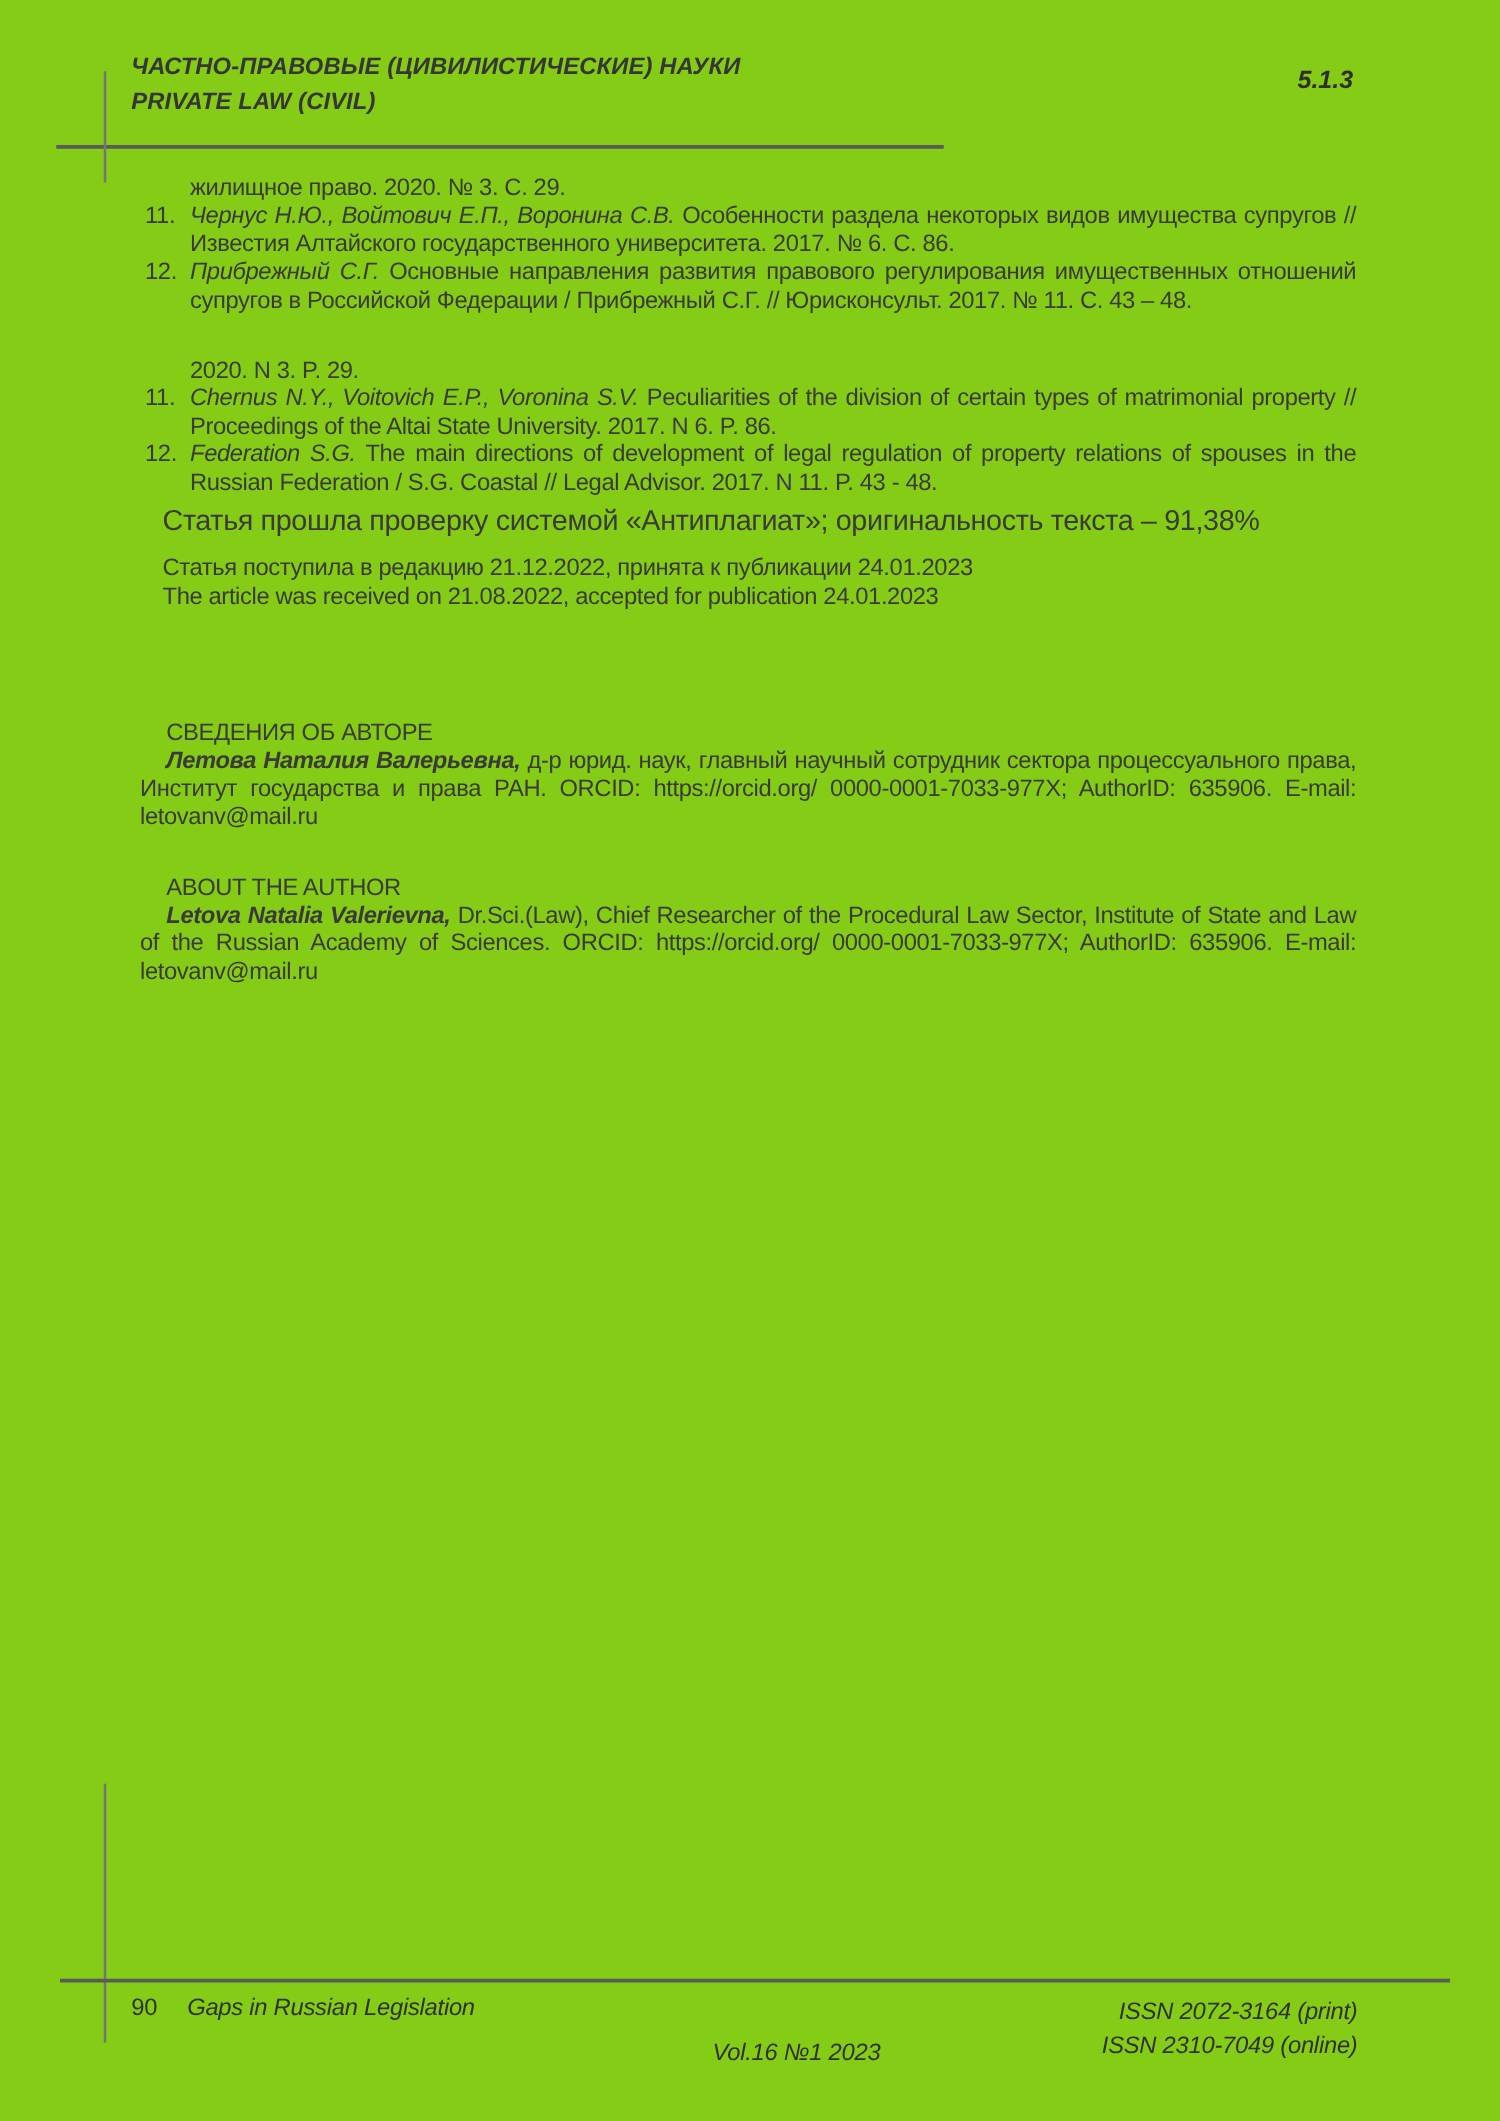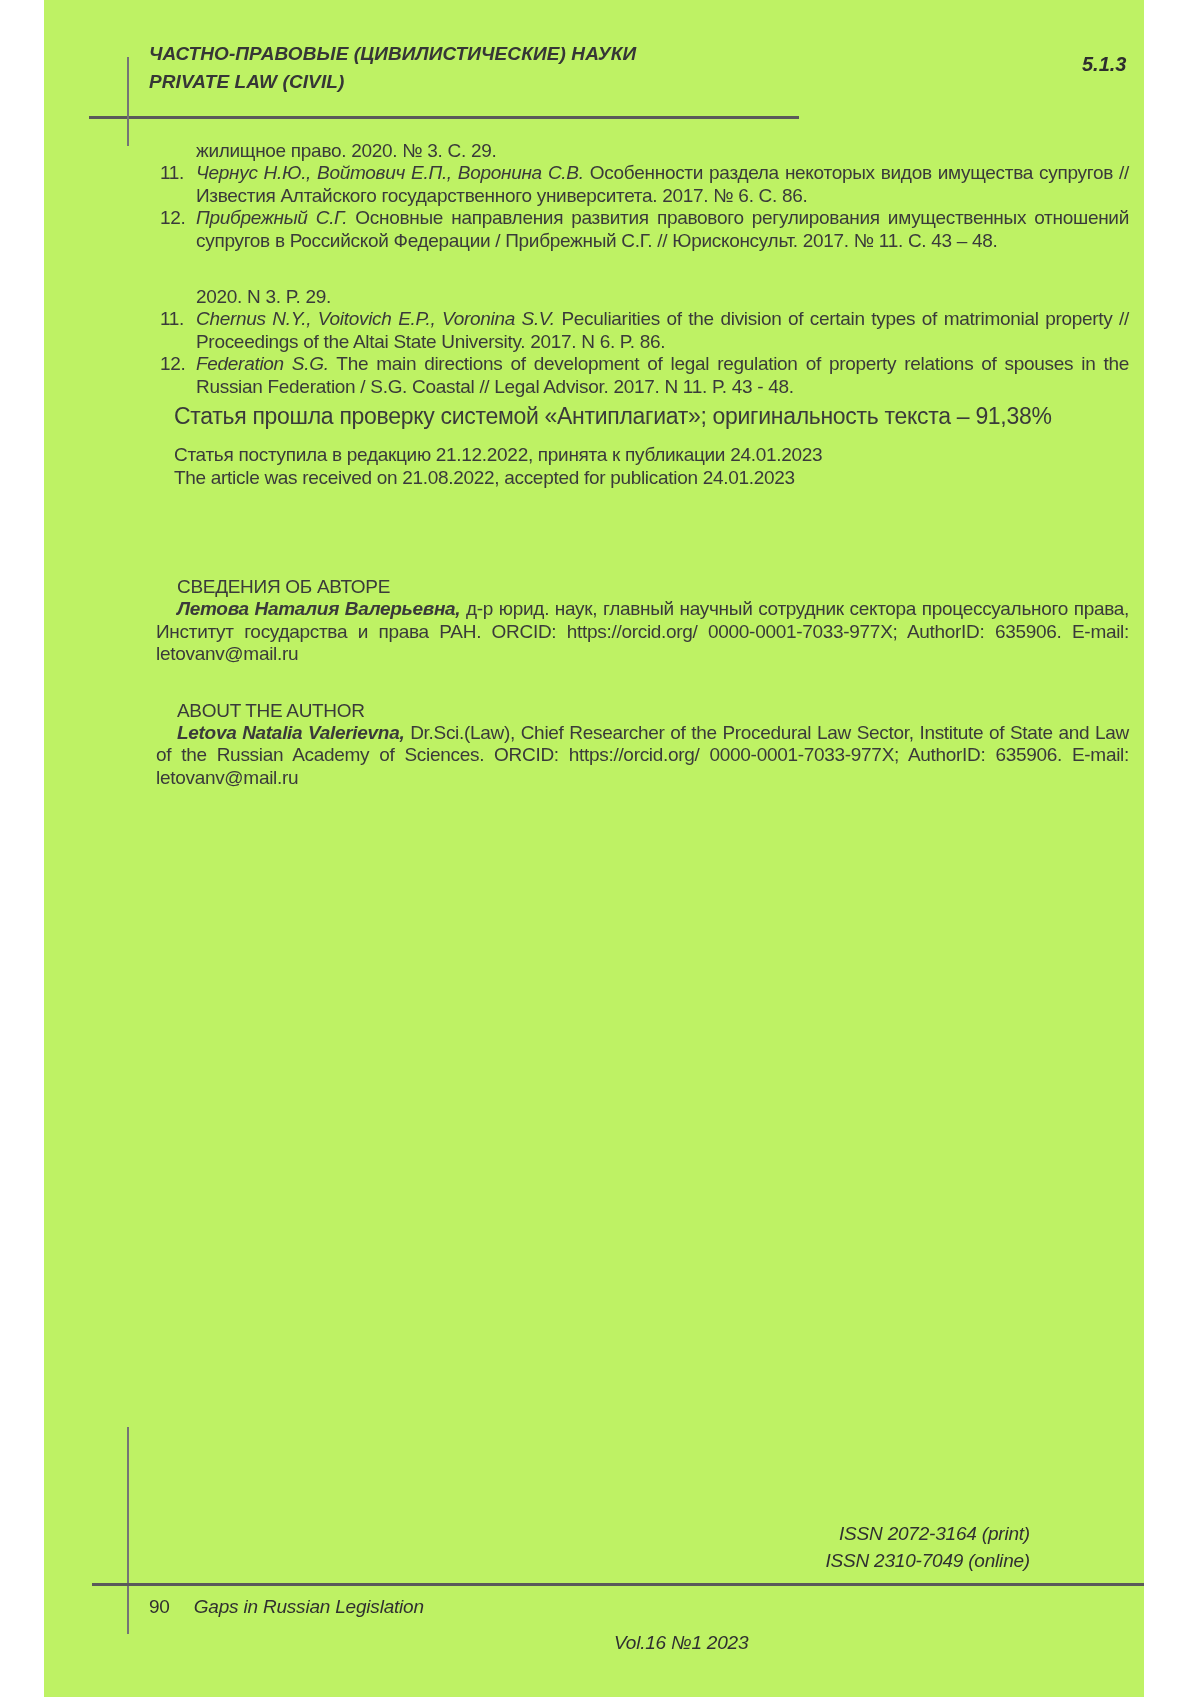--- a/index.html
+++ b/index.html
@@ -3,22 +3,22 @@
 <meta charset="utf-8">
 <style>
   * { margin:0; padding:0; box-sizing:border-box; }
   html,body { background:#ffffff; }
   body {
     width:1200px; height:1697px;
     font-family:"Liberation Sans","DejaVu Sans",sans-serif;
     color:#3a3a3a;
   }
   .page {
-    position:relative; width:1100px; height:1697px;
-    background:#bef264; overflow:hidden;margin-left:44px;
+    position:relative; width:1200px; height:1697px;
+    background:#84cc16; overflow:hidden;
   }
 
   
   .hdr {
     position:absolute; left:105px; top:40px;
     font-weight:bold; font-style:italic;
     font-size:19px; line-height:28px; color:#363636;
     letter-spacing:0.1px;
   }
   .code {
@@ -62,21 +62,21 @@
   .footer-left {
     position:absolute; left:105px; top:1596px;
     font-size:19px; font-style:italic; color:#303030; letter-spacing:-0.2px;
   }
   .footer-left .pageno { font-style:normal; display:inline-block; margin-right:24px; }
   .footer-vol {
     position:absolute; left:570px; top:1632px;
     font-size:19px; font-style:italic; color:#303030; letter-spacing:-0.2px;
   }
   .footer-issn {
-    position:absolute; right:114px; top:1520px; text-align:right;
+    position:absolute; right:114px; top:1596px; text-align:right;
     font-size:19px; font-style:italic; line-height:27px; color:#303030; letter-spacing:-0.2px;
   }
 </style>
 </head>
 <body>
 
 <div class="page">
 
   <div class="hdr">
     <div>ЧАСТНО-ПРАВОВЫЕ (ЦИВИЛИСТИЧЕСКИЕ) НАУКИ</div>

